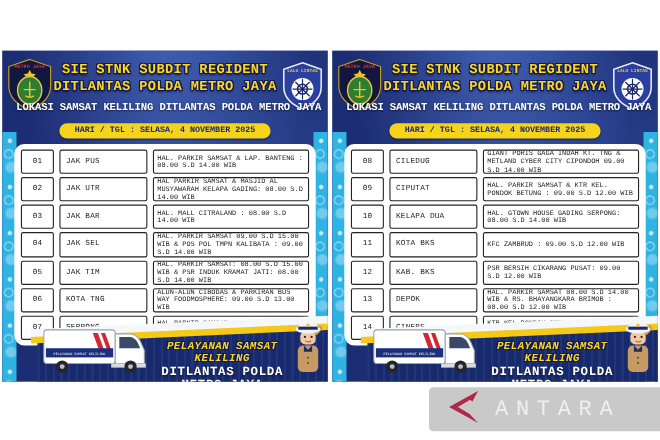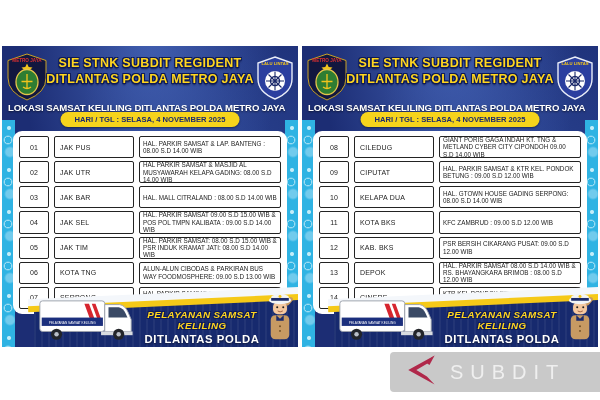--- a/index.html
+++ b/index.html
@@ -1,17 +1,17 @@
 <!DOCTYPE html>
 <html><head>
 <meta charset="utf-8">
 <style>
   html,body{margin:0;padding:0;background:#fff;}
   .canvas{position:relative;width:600px;height:400px;background:#ffffff;overflow:hidden;
-          font-family:Liberation Sans, sans-serif;}
+          font-family:Liberation Mono, monospace;}
   
   .flyer{position:absolute;top:46px;width:296px;height:301px;
          background-color:#1c2d74;
          background-image:radial-gradient(ellipse at 50% -10%, rgba(96,136,226,.55), transparent 62%),
                           radial-gradient(ellipse at 85% 30%, rgba(70,110,200,.25), transparent 50%);
          overflow:hidden;}
   .flyer.left{left:2px;} .flyer.right{left:302px;}
   
   .strip{position:absolute;top:74px;bottom:0;width:13px;background-color:#2fb3e3;
          background-image:
@@ -19,21 +19,21 @@
            radial-gradient(circle at 6px 20px, transparent 3px, rgba(170,226,245,.9) 3.5px, transparent 5px),
            radial-gradient(circle at 8px 32px, rgba(120,205,238,.9) 4px, transparent 6px);
          background-size:13px 42px;background-repeat:repeat-y;}
   .strip.l{left:0;} .strip.r{right:0;}
   
   .badge{position:absolute;top:7px;}
   .badge.bl{left:4px;} .badge.br{right:4px;top:10px;}
   .title{position:absolute;top:9px;left:44px;right:44px;text-align:center;
          font-weight:bold;font-size:12.5px;line-height:1.3;letter-spacing:.3px;color:#ffd61f;
          text-shadow:-1px -1px 0 #0e1a56,1px -1px 0 #0e1a56,-1px 1px 0 #0e1a56,1px 1px 0 #0e1a56,0 2px 2px #0a123d;}
-  .subtitle{position:absolute;top:56px;left:6px;right:6px;text-align:left;
+  .subtitle{position:absolute;top:46px;left:6px;right:6px;text-align:right;
             font-weight:bold;font-size:9.6px;color:#ffffff;letter-spacing:-0.1px;
             text-shadow:0 1px 2px rgba(0,0,0,.6);}
   .pill{position:absolute;top:66px;left:50%;transform:translateX(-50%);
         background:#f6d41c;border-radius:8px;padding:3px 14px;white-space:nowrap;
         font-weight:bold;font-size:7.6px;color:#1a2a6e;box-shadow:0 1px 2px rgba(0,0,0,.4);}
   
   .panel{position:absolute;left:11px;right:11px;top:85px;height:183px;background:#ffffff;
          border-radius:9px;padding:5px 6px;box-sizing:border-box;
          display:flex;flex-direction:column;gap:3px;}
   .row{flex:1;display:flex;gap:5px;min-height:0;}
@@ -292,16 +292,16 @@
     </div>
   </div>
 
   <div class="watermark">
     <span>
       <svg width="34" height="34" viewBox="0 0 40 40">
         <path d="M36 3 L5 20 L36 37 L27 27.5 L14.5 20 L27 12.5 Z" fill="#b0284a"></path>
         <path d="M36 3 L30 14 L25 11 Z" fill="#b0284a"></path>
       </svg>
     </span>
-    <span class="wtext">SUBDIT</span>
+    <span class="wtext">ANTARA</span>
   </div>
 
 </div>
 
 </body></html>

